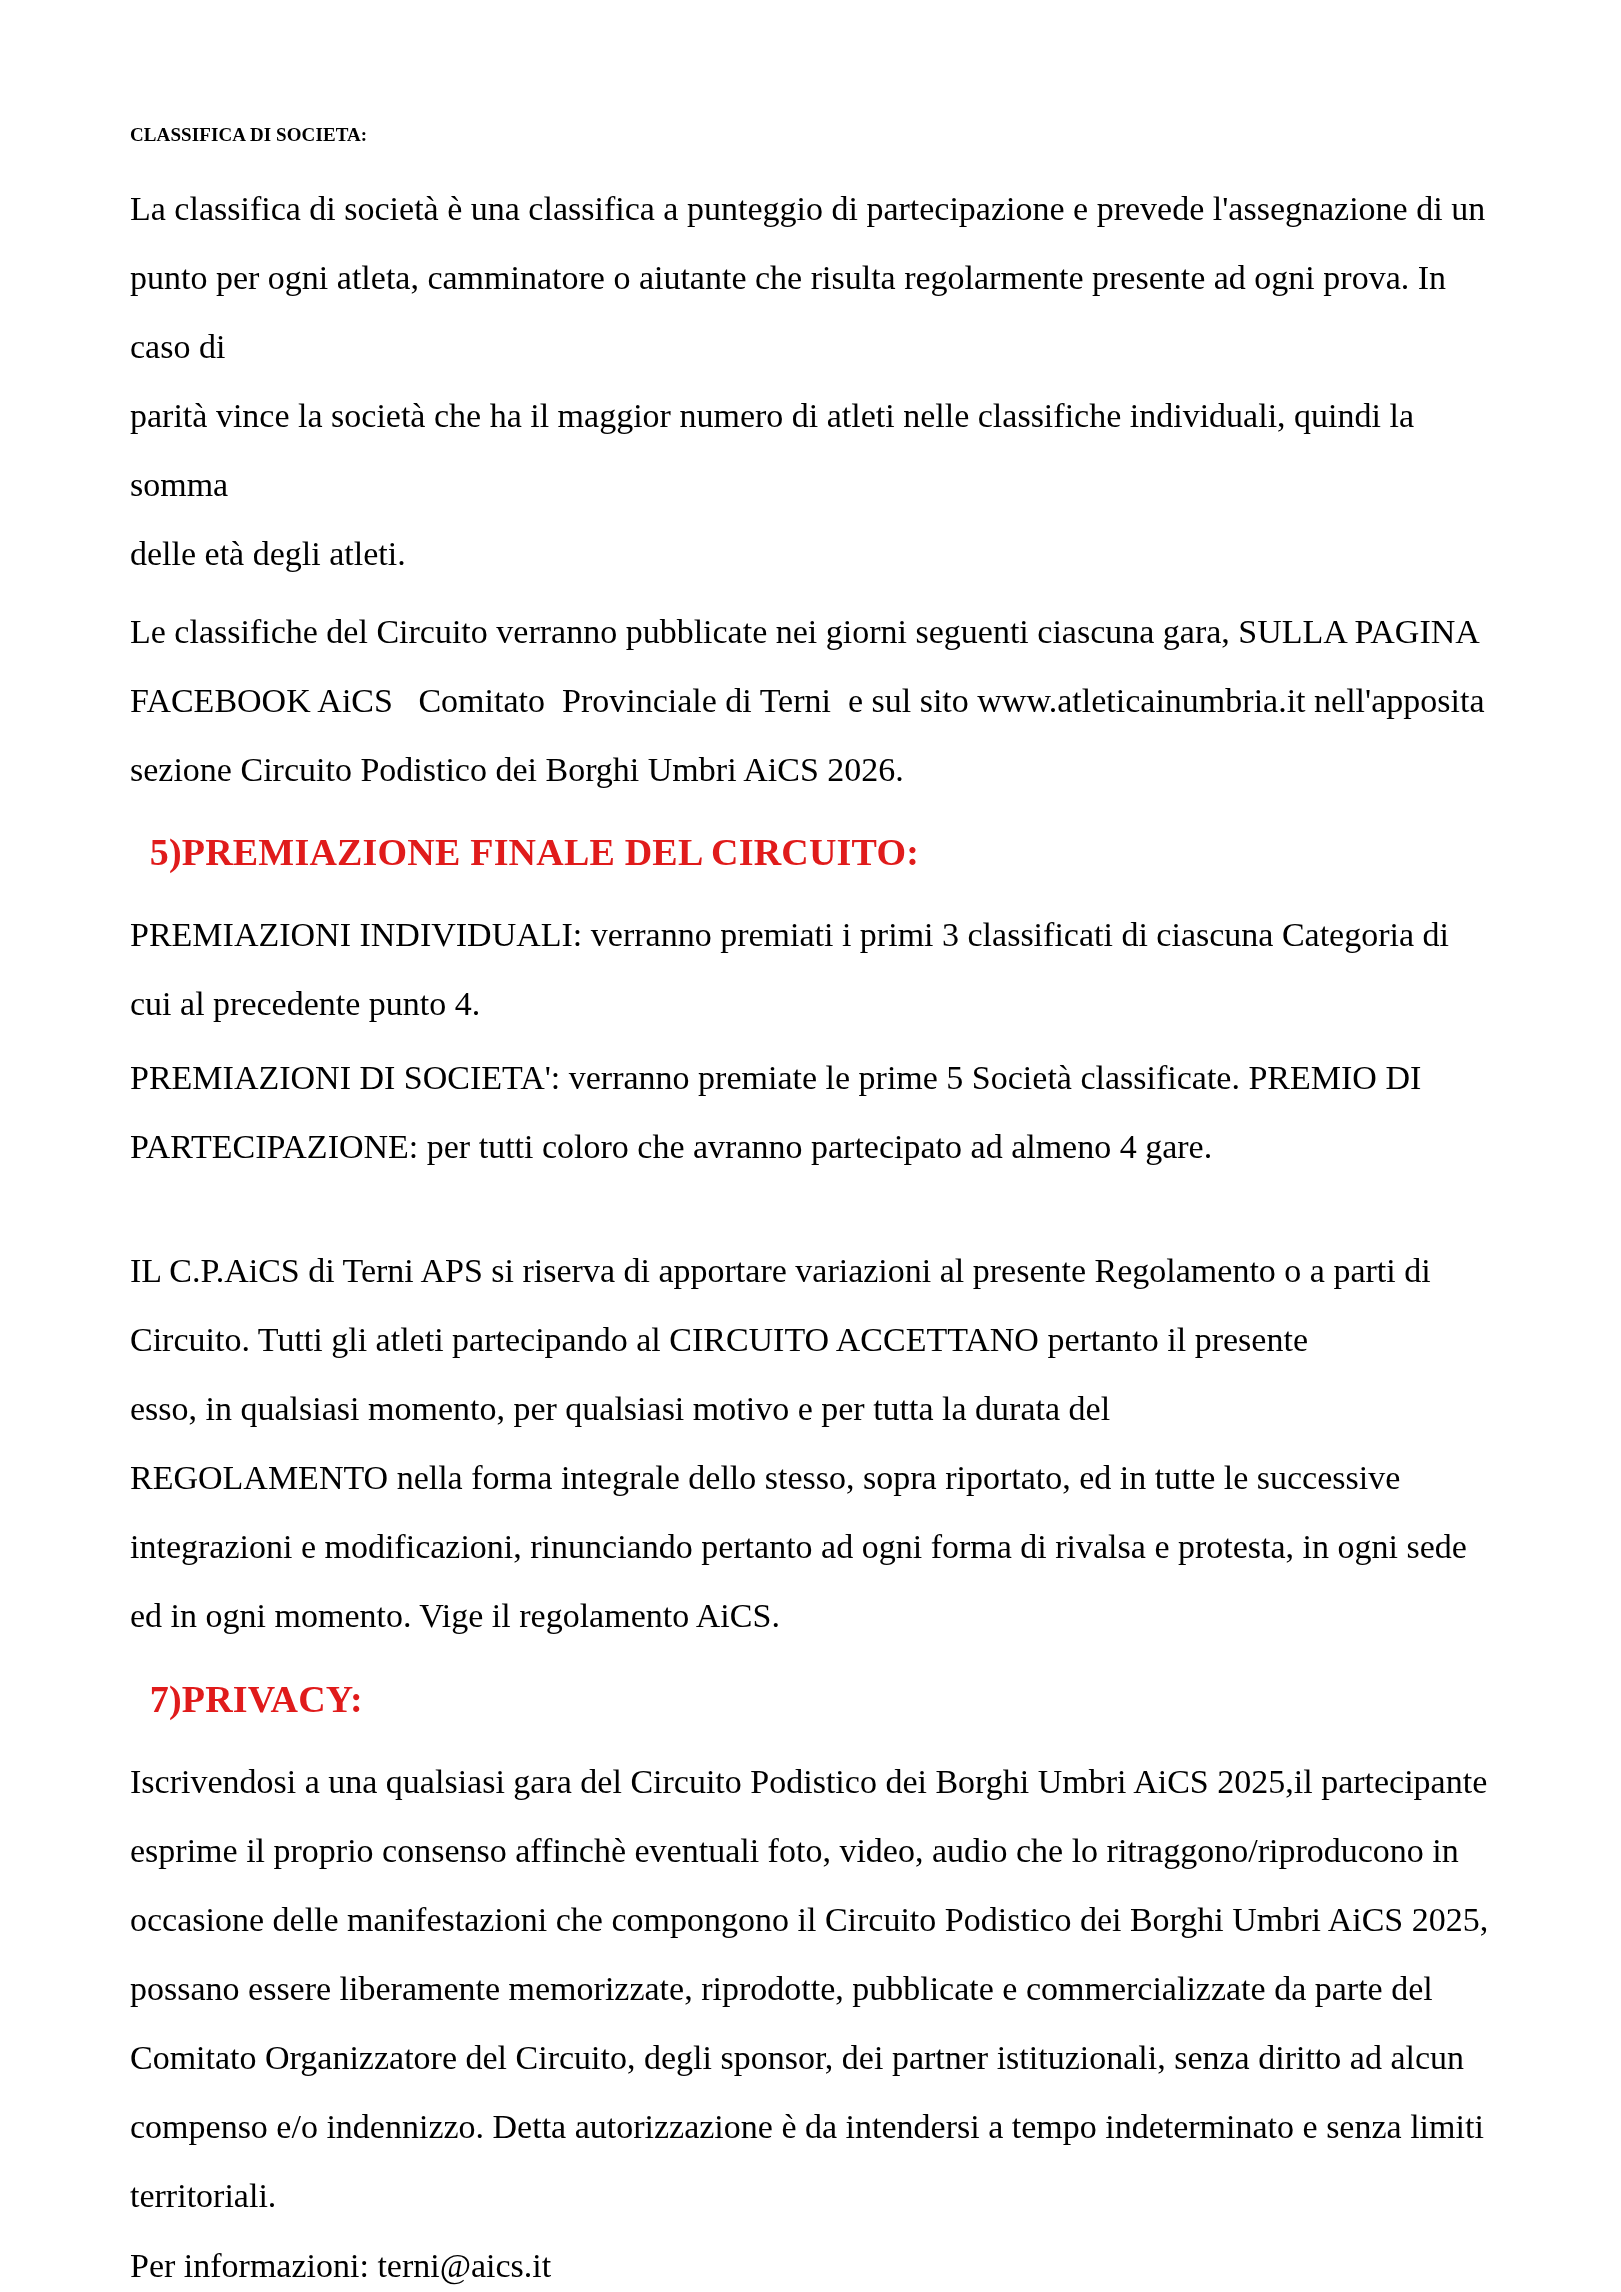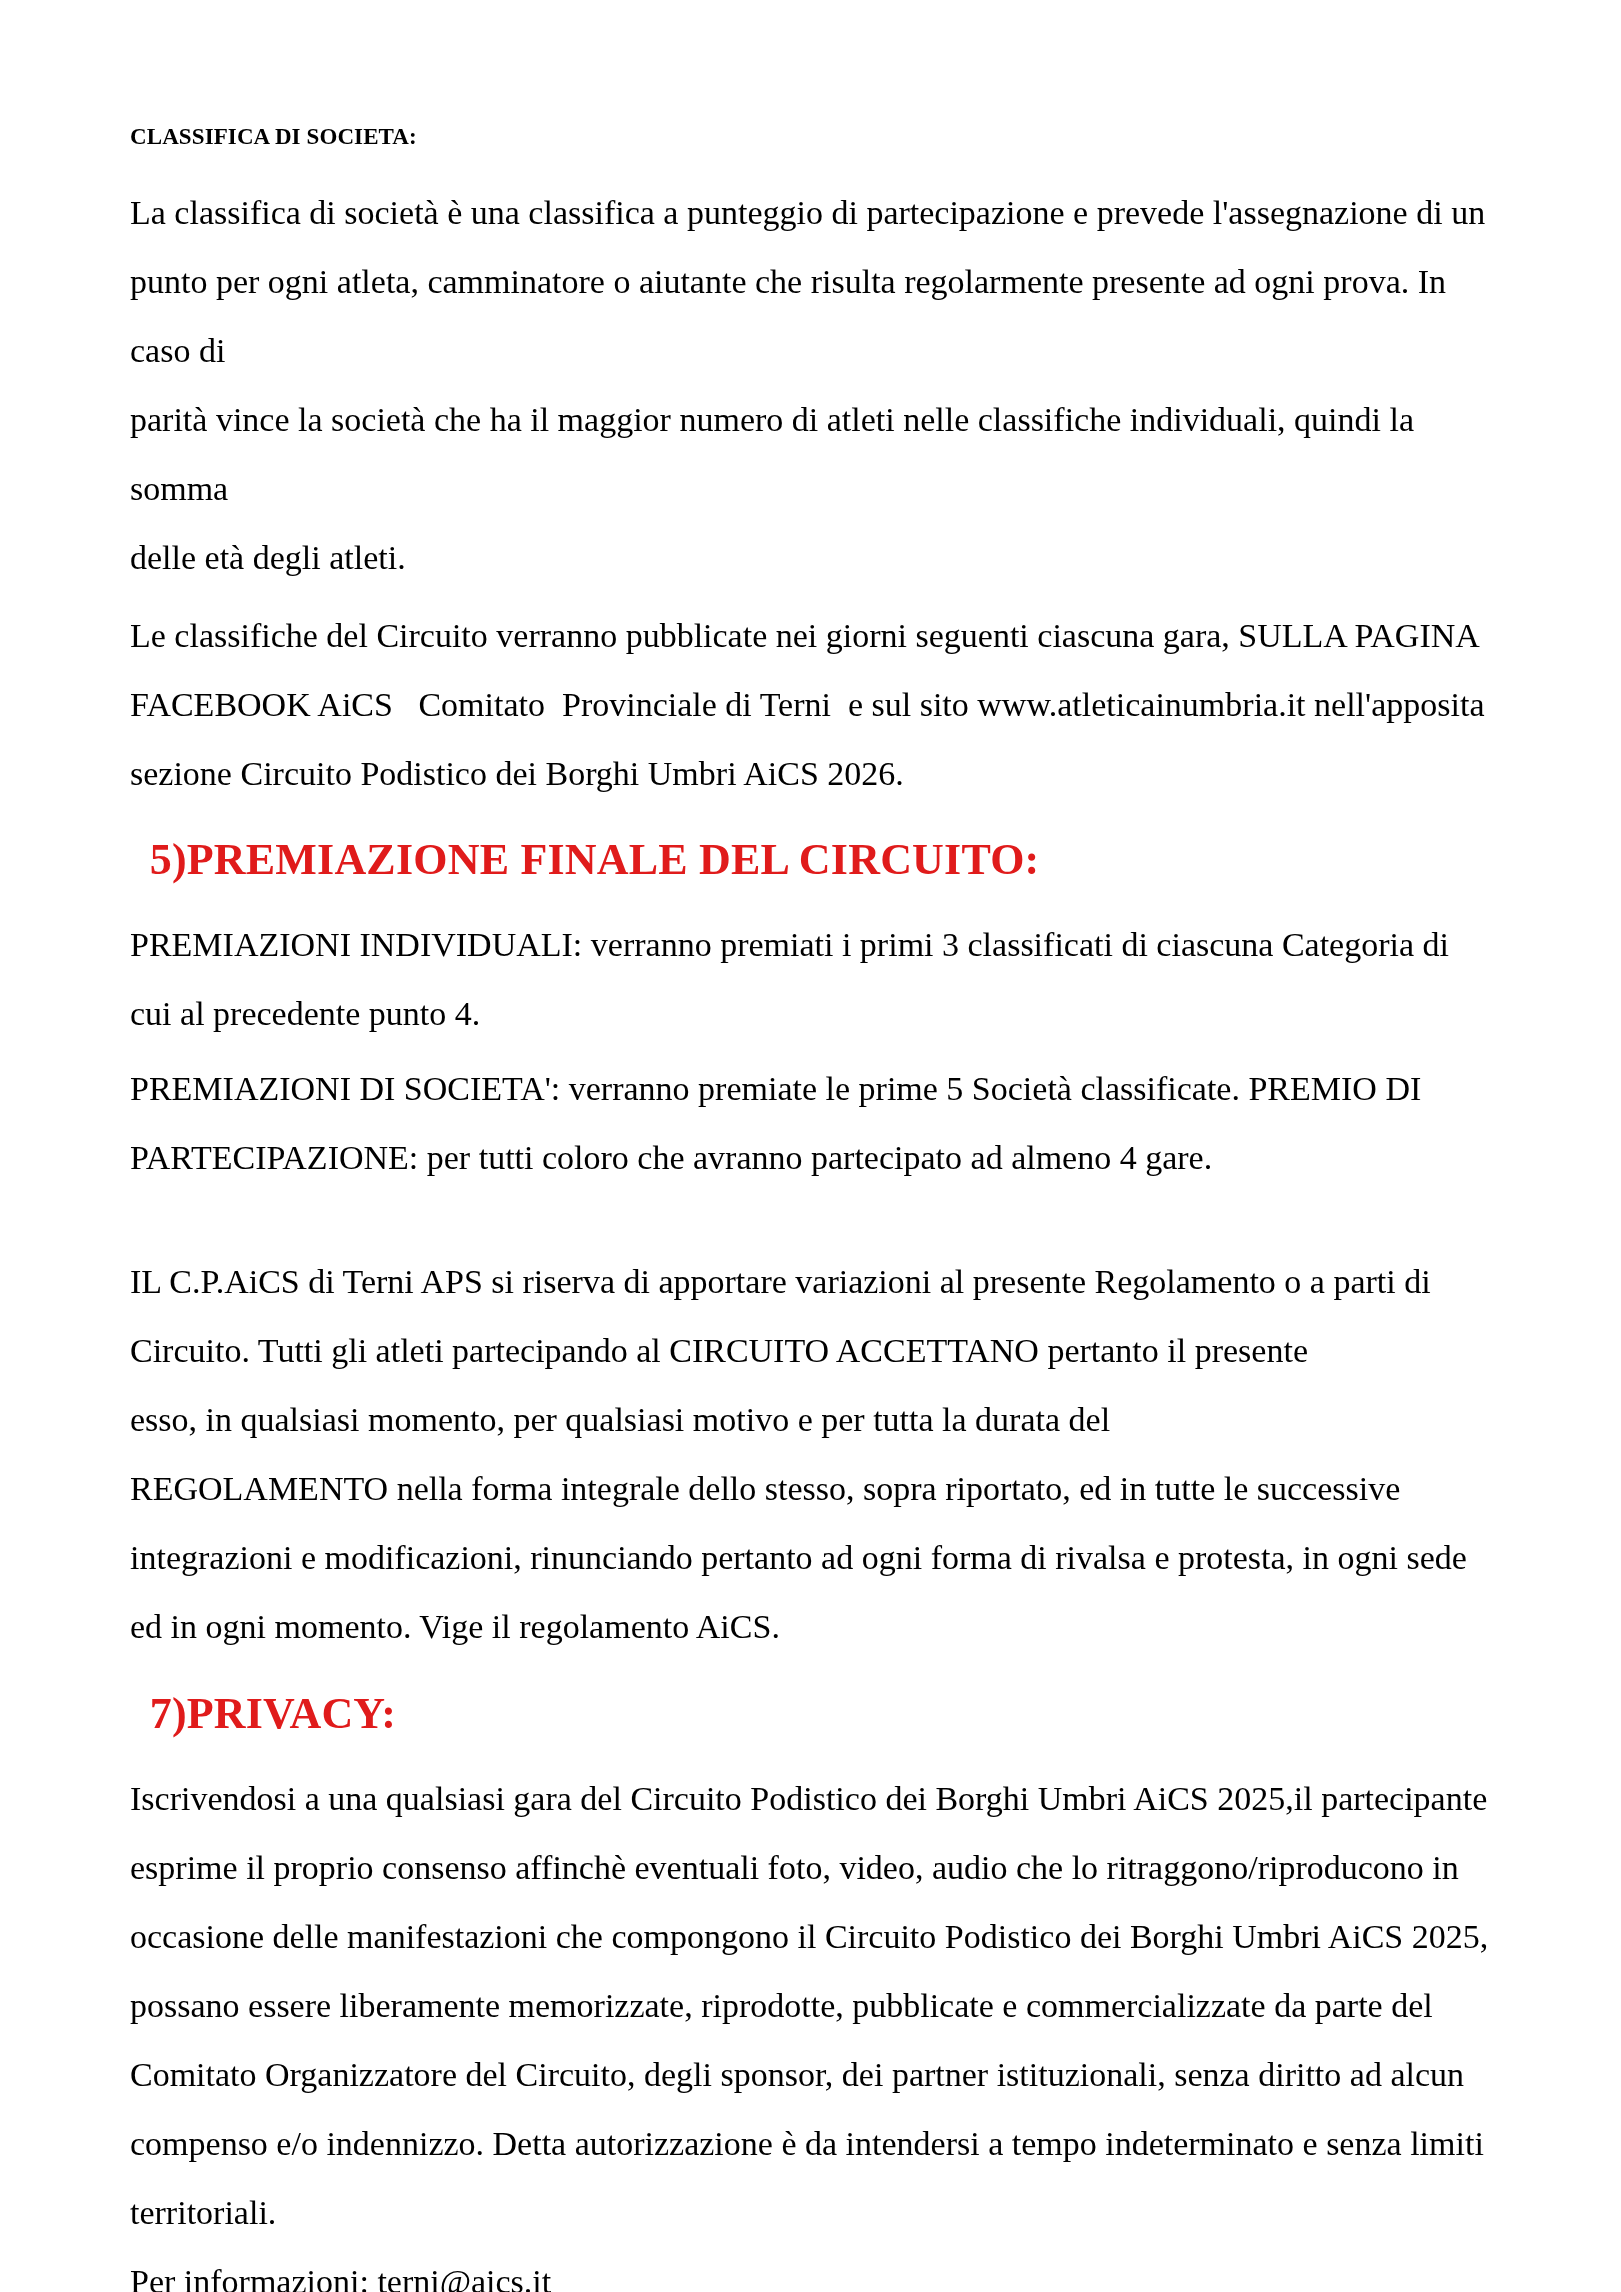--- a/index.html
+++ b/index.html
@@ -21,21 +21,21 @@
     height: 2293px;
     background: #ffffff;
     box-sizing: border-box;
     padding: 125px 107px 0 130px;
   }
   .doc-body {
     width: 1361px;
   }
   
   .section-title {
-    font-size: 23px;
+    font-size: 19px;
     font-weight: bold;
     line-height: 1.0;
     margin: 0 0 30px 0;
     letter-spacing: 0.1px;
   }
   .para {
     font-size: 34px;
     line-height: 69px;
     margin: 0;
     text-align: left;
@@ -43,21 +43,21 @@
   .para.tight {
     line-height: 59px;
   }
   .para .ln {
     display: block;
     white-space: pre-wrap;
   }
   .red-heading {
     color: #E01B1B;
     font-weight: bold;
-    font-size: 44px;
+    font-size: 38px;
     line-height: 1.05;
     margin: 0;
     padding-left: 19.7px;
     letter-spacing: 0.2px;
   }
   .sp-after-para-1 { height: 9px; }
   .sp-before-h5 { height: 29px; }
   .sp-after-h5 { height: 27px; }
   .sp-before-h6 { height: 30px; }
   .sp-after-h6 { height: 25px; }

